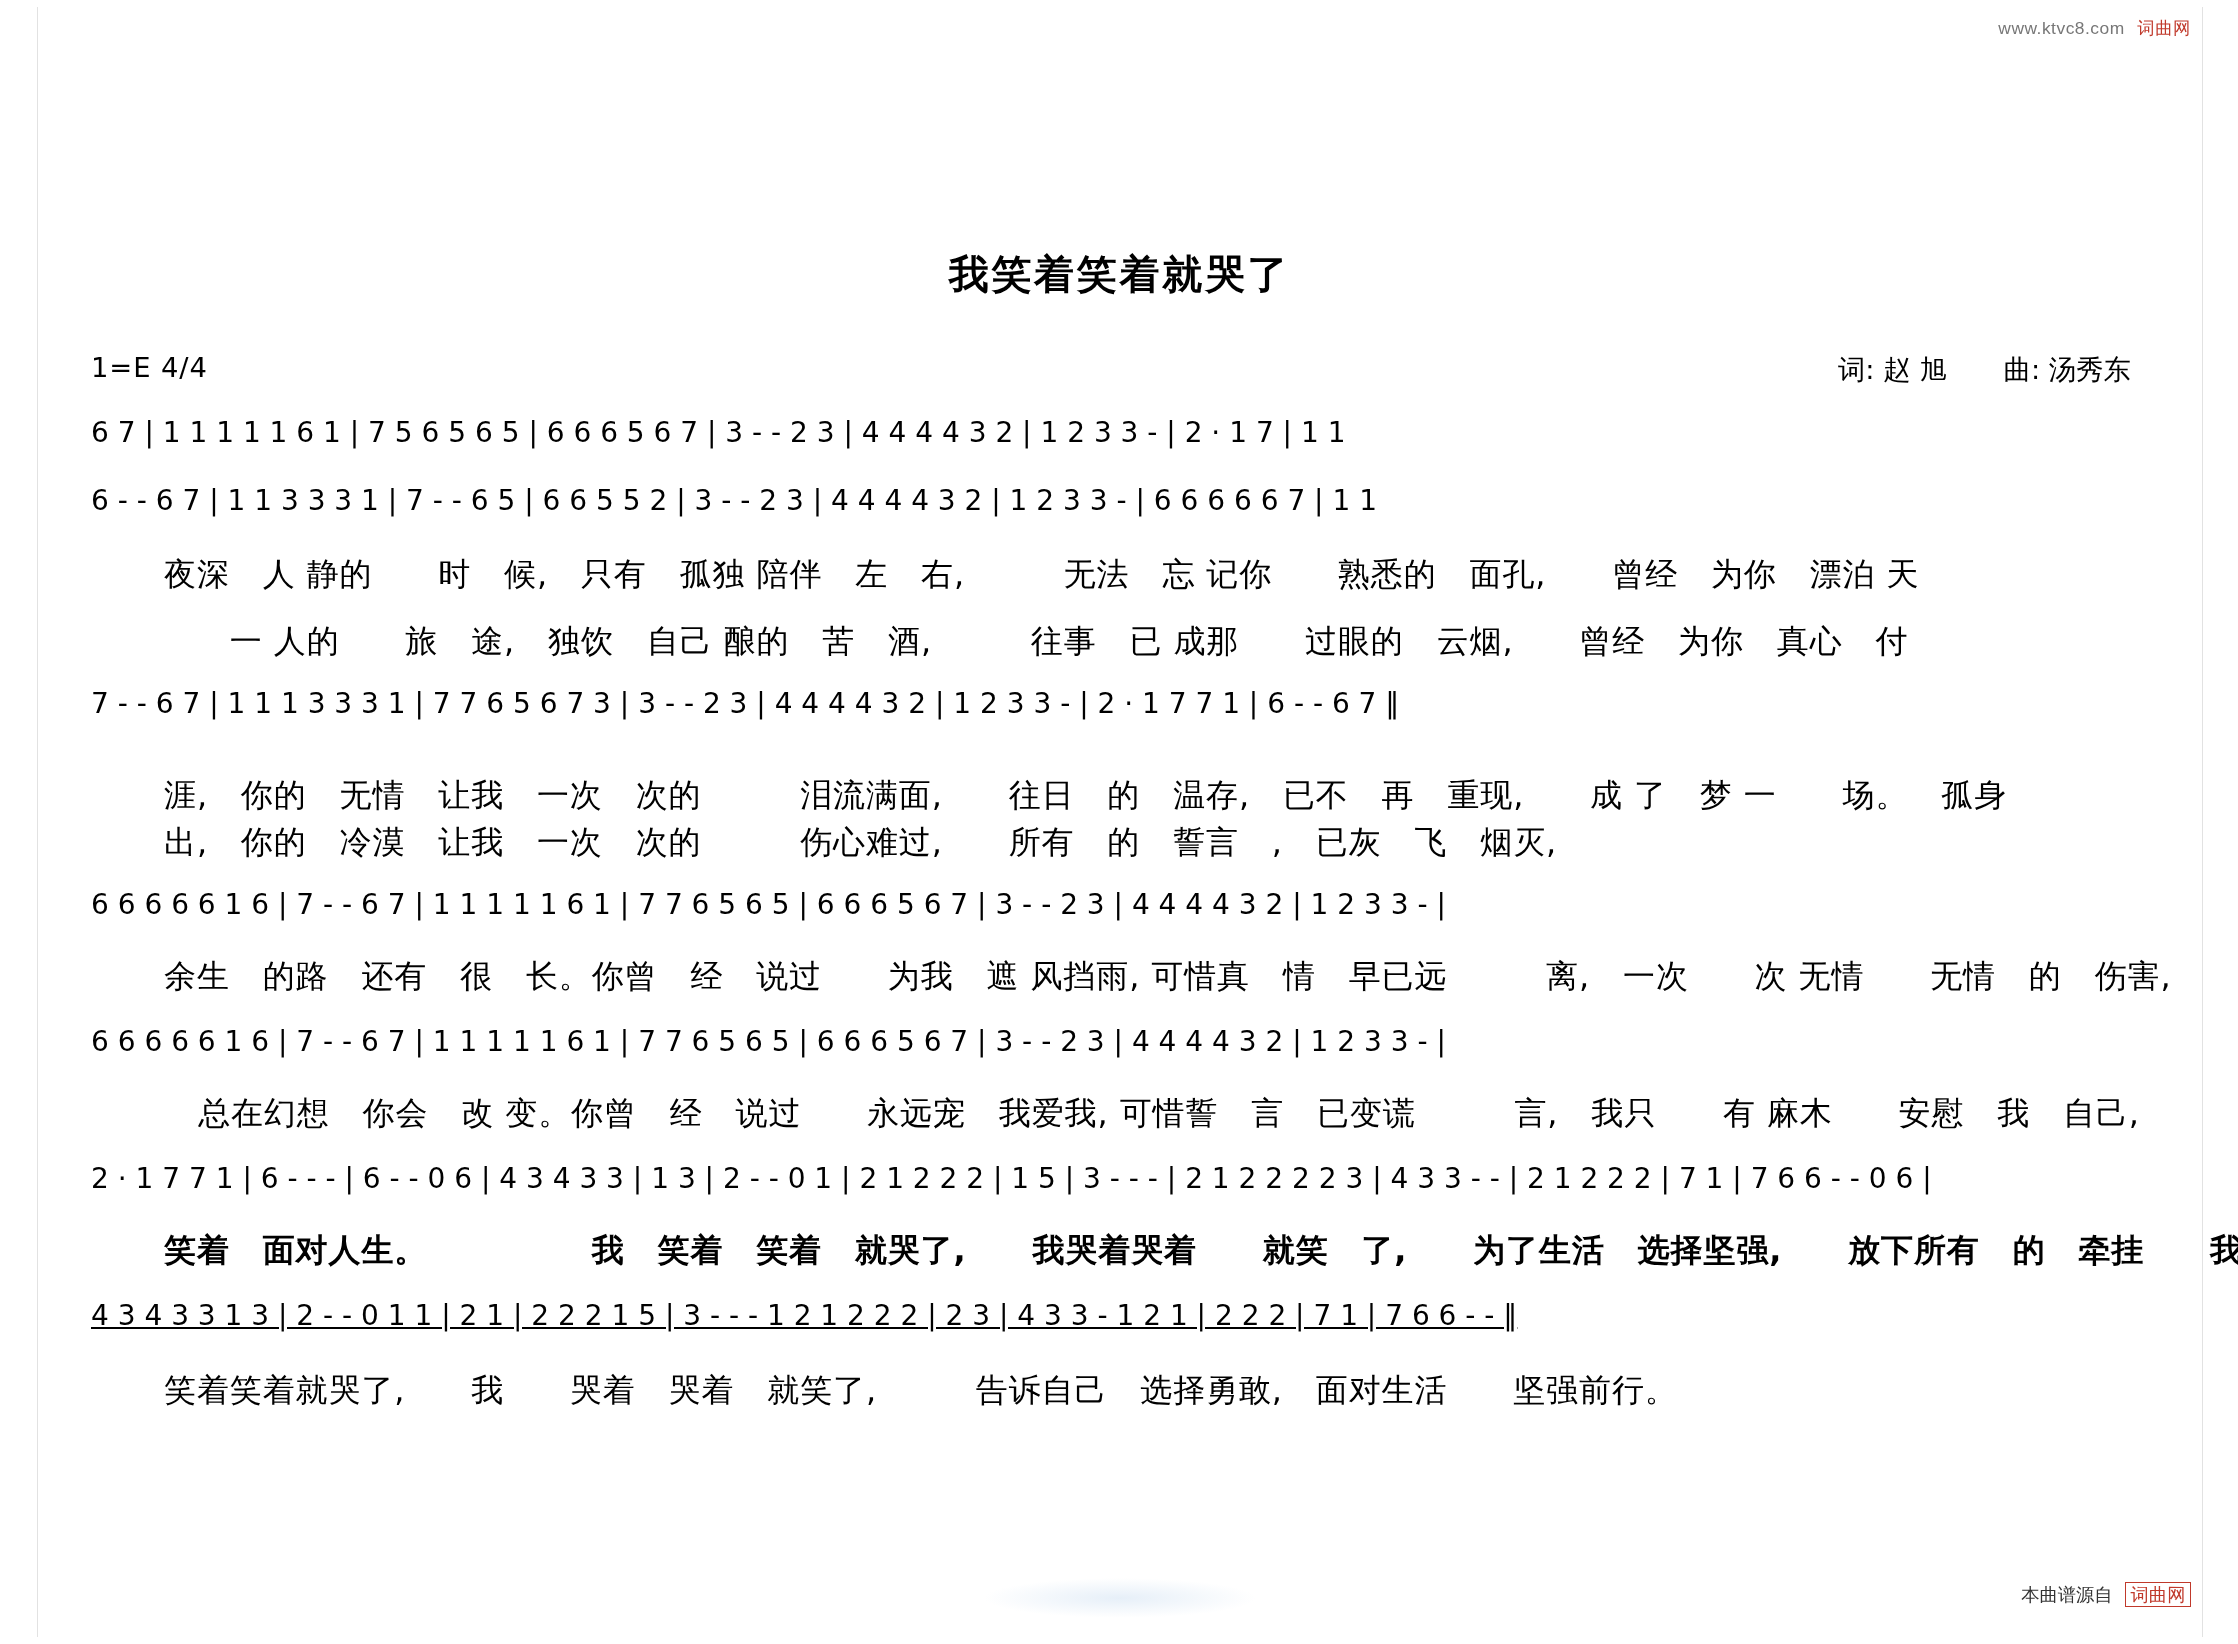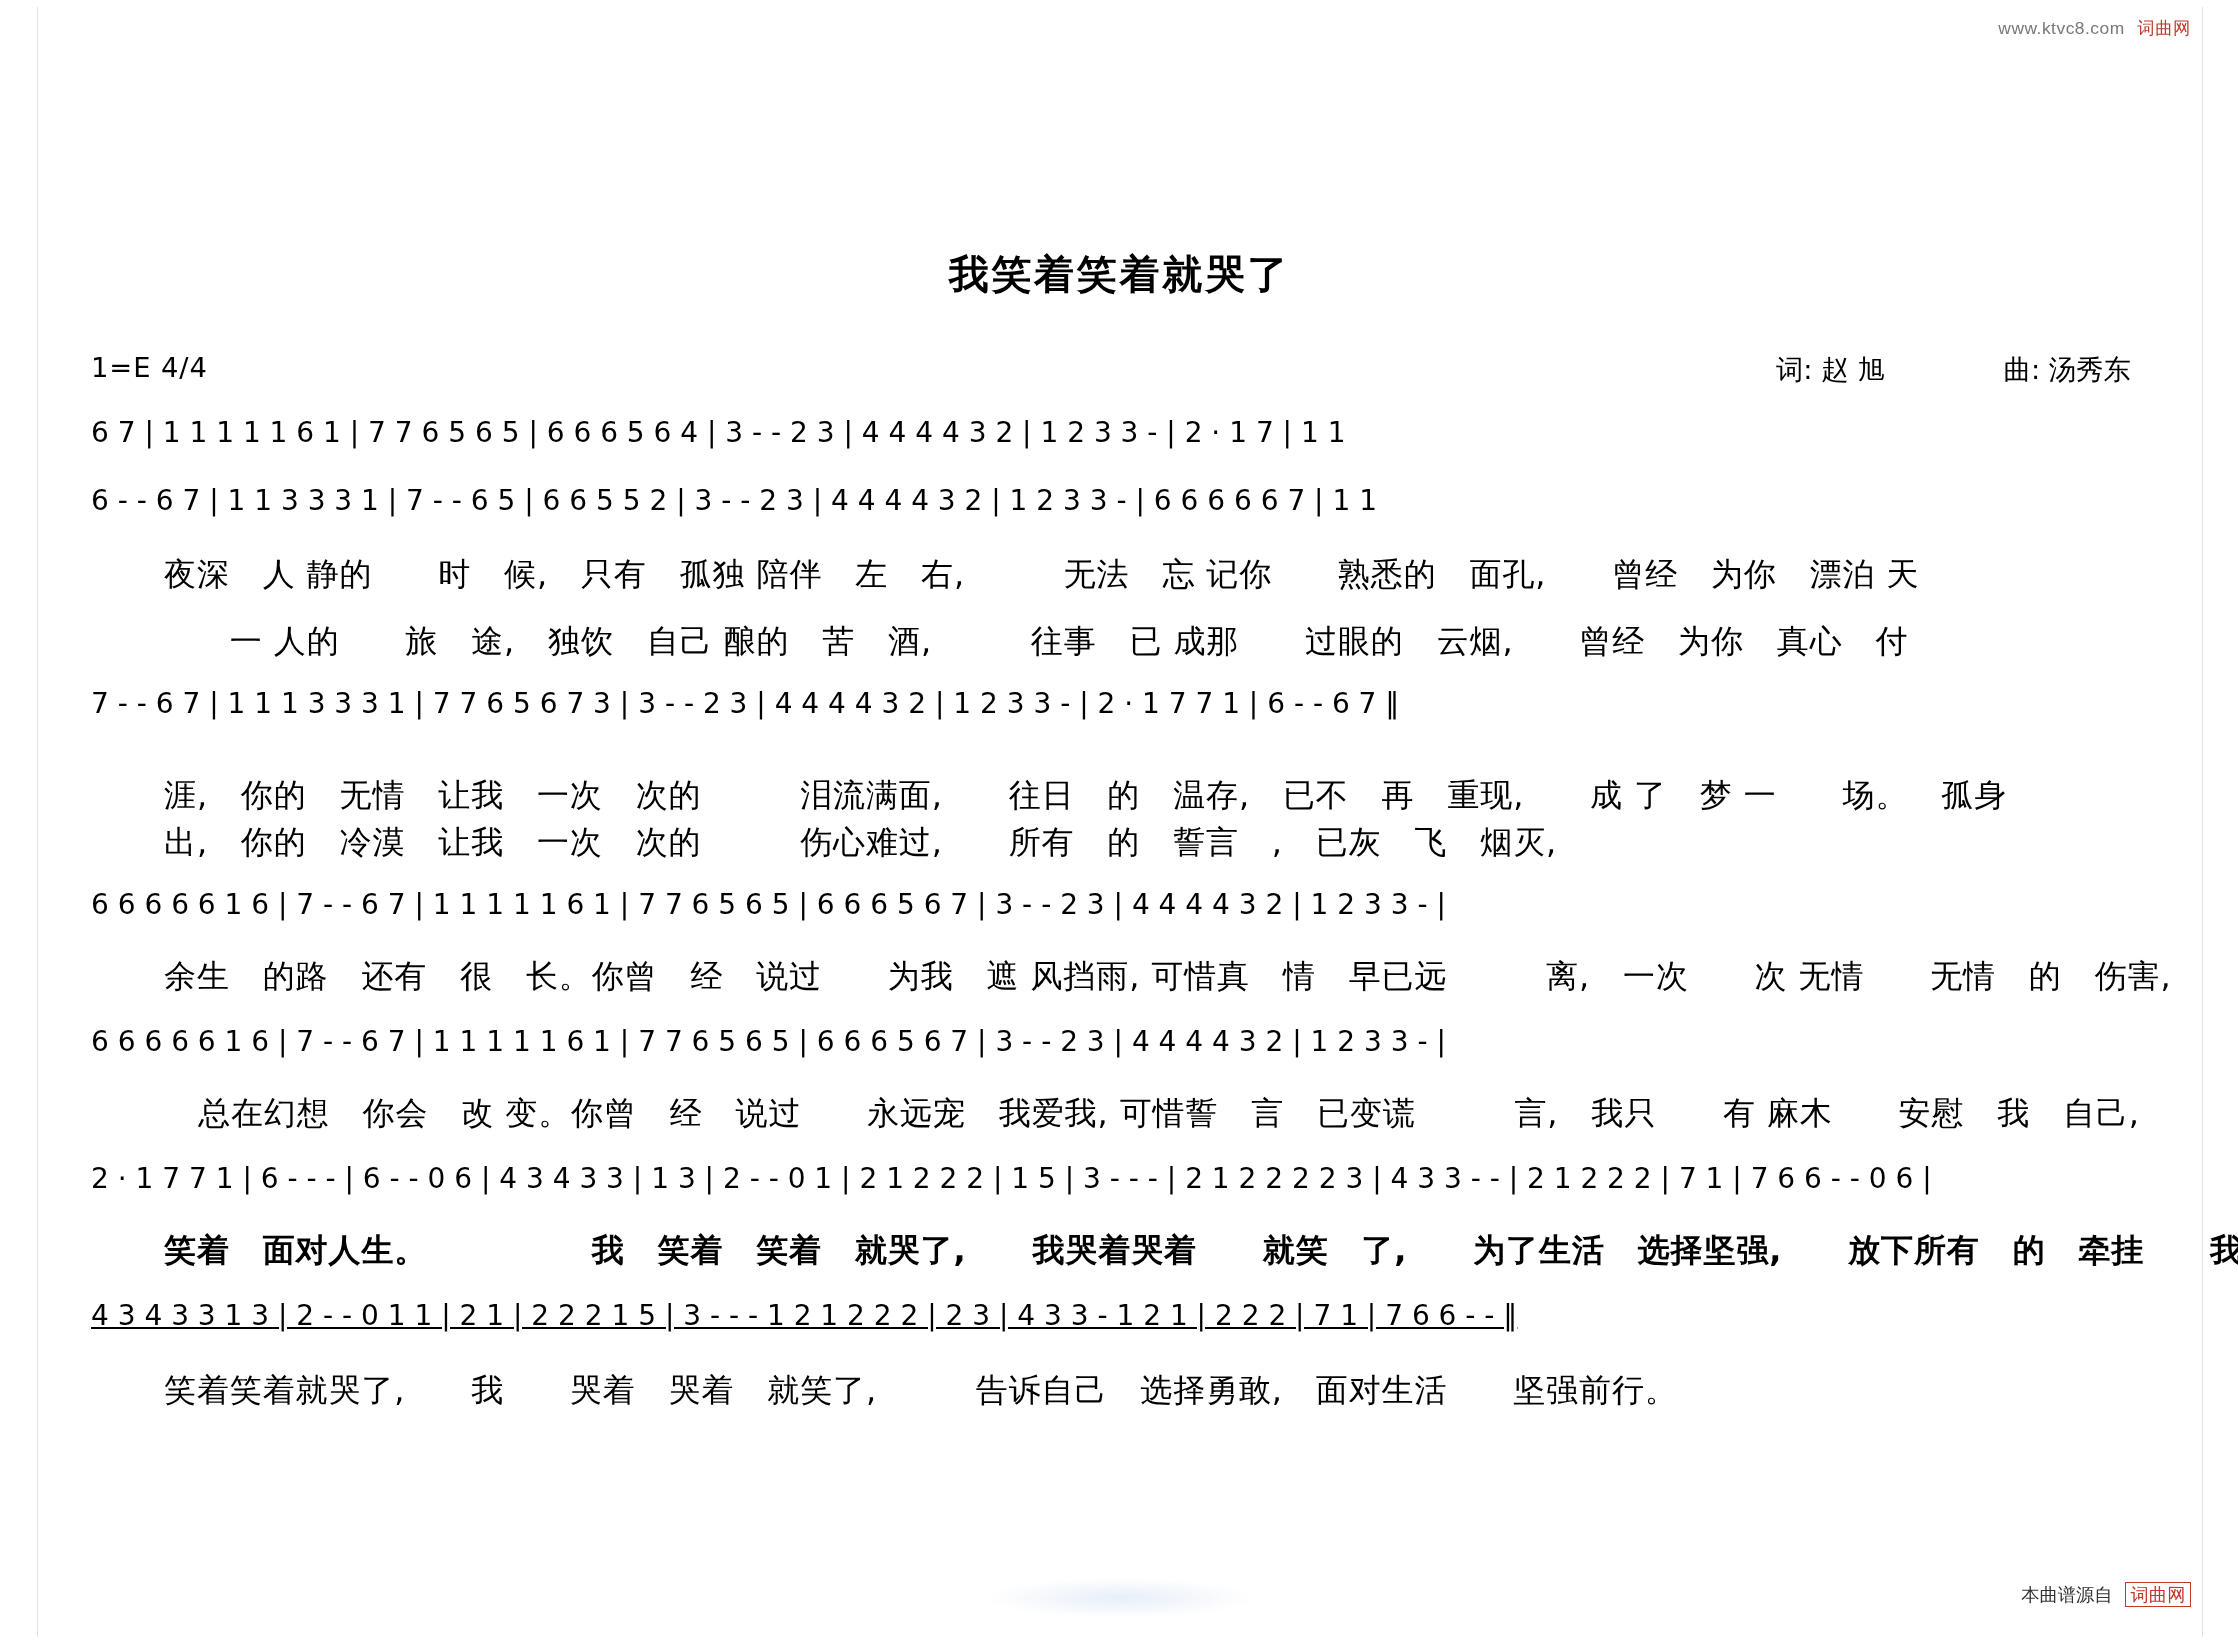--- a/index.html
+++ b/index.html
@@ -86,21 +86,21 @@
   }
   .credits {
     position: absolute;
     right: 108px;
     top: 352px;
     font-size: 27.4px;
     color: #000;
     font-family: "DejaVu Sans", sans-serif;
     white-space: nowrap;
   }
-  .credits .lyr { margin-right: 110px; text-align: center; }
+  .credits .lyr { margin-right: 48px; text-align: center; }
 
   .staff-line {
     position: absolute;
     left: 91px;
     width: 2056px;
     font-family: "DejaVu Sans", sans-serif;
     font-size: 28px;
     color: #000;
     white-space: nowrap;
     letter-spacing: 0px;
@@ -156,21 +156,21 @@
 
   <div class="title">我笑着笑着就哭了</div>
 
   <div class="meta-key">1=E  4/4</div>
 
   <div class="credits">
     <span class="lyr">词: 赵  旭</span>
     <span>曲:  汤秀东</span>
   </div>
 
-  <div class="staff-line" style="top:416px;">6 7 | 1 1   1 1   1 6 1    | 7   7 6   5    6 5   | 6 6   6   5    6 4  | 3 - -  2 3  | 4   4 4   4   3 2 |  1   2 3   3 -  | 2 · 1   7  | 1  1</div>
+  <div class="staff-line" style="top:416px;">6 7 | 1 1   1 1   1 6 1    | 7   5 6   5    6 5   | 6 6   6   5    6 7  | 3 - -  2 3  | 4   4 4   4   3 2 |  1   2 3   3 -  | 2 · 1   7  | 1  1</div>
   <div class="staff-line" style="top:484px;">6 - -    6 7 | 1  1   3 3   3   1 | 7 - - 6 5 | 6 6   5 5    2 | 3 - -   2 3 | 4   4 4   4   3 2 | 1   2 3   3 -  | 6 6   6 6    6 7 | 1  1</div>
   <div class="lyric-line" style="top:553px;">夜深　人 静的　　时　候,　只有　孤独 陪伴　左　右,　　　无法　忘 记你　　熟悉的　面孔,　　曾经　为你　漂泊 天</div>
   <div class="lyric-line" style="top:620px;">　　一 人的　　旅　途,　独饮　自己 酿的　苦　酒,　　　往事　已 成那　　过眼的　云烟,　　曾经　为你　真心　付</div>
 
   <div class="staff-line" style="top:687px;">7 - -   6 7 | 1 1 1   3 3   3 1 | 7   7   6    5 6 7 3 | 3 - -   2 3 | 4   4 4   4   3 2 |  1   2 3   3 - | 2 · 1   7   7 1 | 6  -  - 6 7 ‖</div>
   <div class="lyric-line" style="top:754px;margin-top:20px;">涯,　你的　无情　让我　一次　次的　　　泪流满面,　　往日　的　温存,　已不　再　重现,　　成 了　梦 一　　场。　孤身</div>
   <div class="lyric-line" style="top:821px;">出,　你的　冷漠　让我　一次　次的　　　伤心难过,　　所有　的　誓言　,　已灰　飞　烟灭,</div>
 
   <div class="staff-line" style="top:888px;">6 6   6 6    6 1   6  | 7 - - 6 7 | 1   1   1 1   1   6 1 | 7   7 6   5    6 5 | 6   6   6 5 6 7 | 3 - - 2 3 | 4   4 4   4   3 2 | 1   2 3   3 - |</div>
   <div class="lyric-line" style="top:955px;">余生　的路　还有　很　长。你曾　经　说过　　为我　遮 风挡雨,  可惜真　情　早已远　　　离,　一次　　次 无情　　无情　的　伤害,</div>

